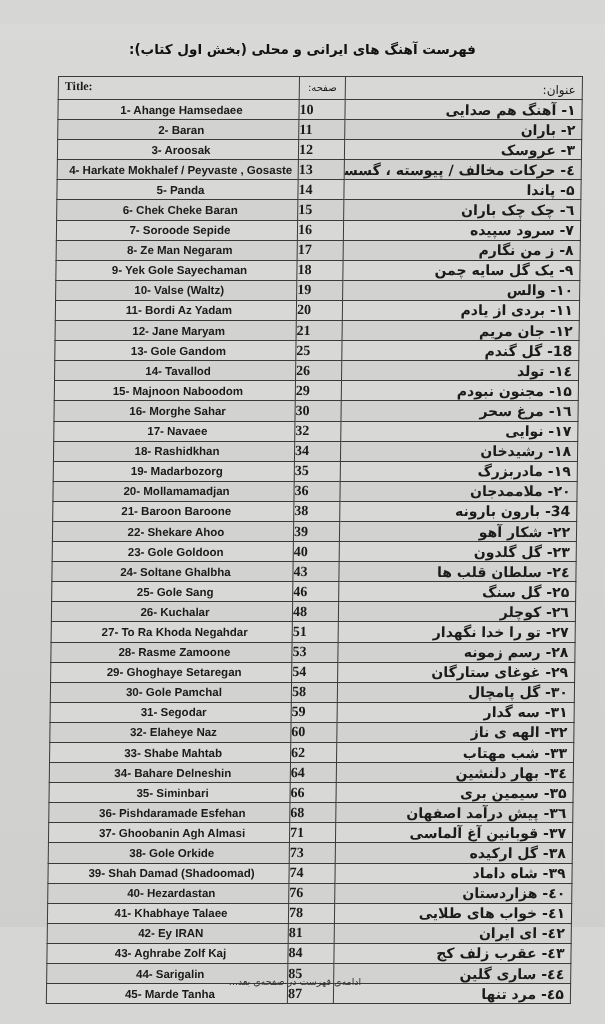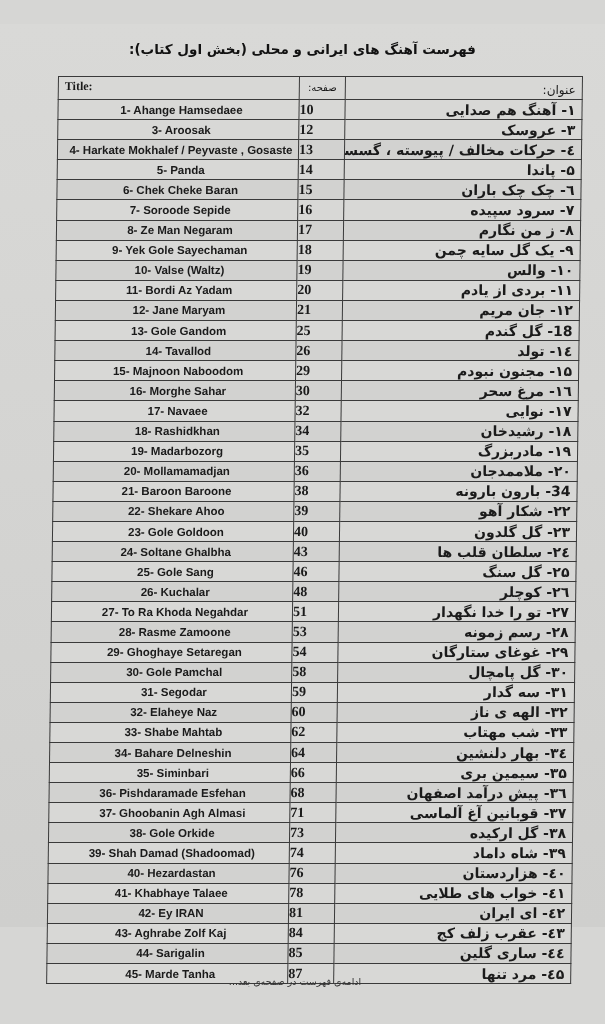--- a/index.html
+++ b/index.html
@@ -138,20 +138,25 @@
           <th class="h-page">صفحه:</th>
           <th class="h-fa">عنوان:</th>
         </tr>
       </thead>
       <tbody id="toc-body">
           <tr>
             <td class="t-title">1- Ahange Hamsedaee</td>
             <td class="t-page">10</td>
             <td class="t-fa">۱- آهنگ هم صدایی</td>
           </tr>
+          <tr class="alt">
+            <td class="t-title">2- Baran</td>
+            <td class="t-page">11</td>
+            <td class="t-fa">۲- باران</td>
+          </tr>
           <tr>
             <td class="t-title">3- Aroosak</td>
             <td class="t-page">12</td>
             <td class="t-fa">۳- عروسک</td>
           </tr>
           <tr class="alt">
             <td class="t-title">4- Harkate Mokhalef  / Peyvaste , Gosaste</td>
             <td class="t-page">13</td>
             <td class="t-fa">٤- حرکات مخالف / پیوسته ، گسسته</td>
           </tr>

